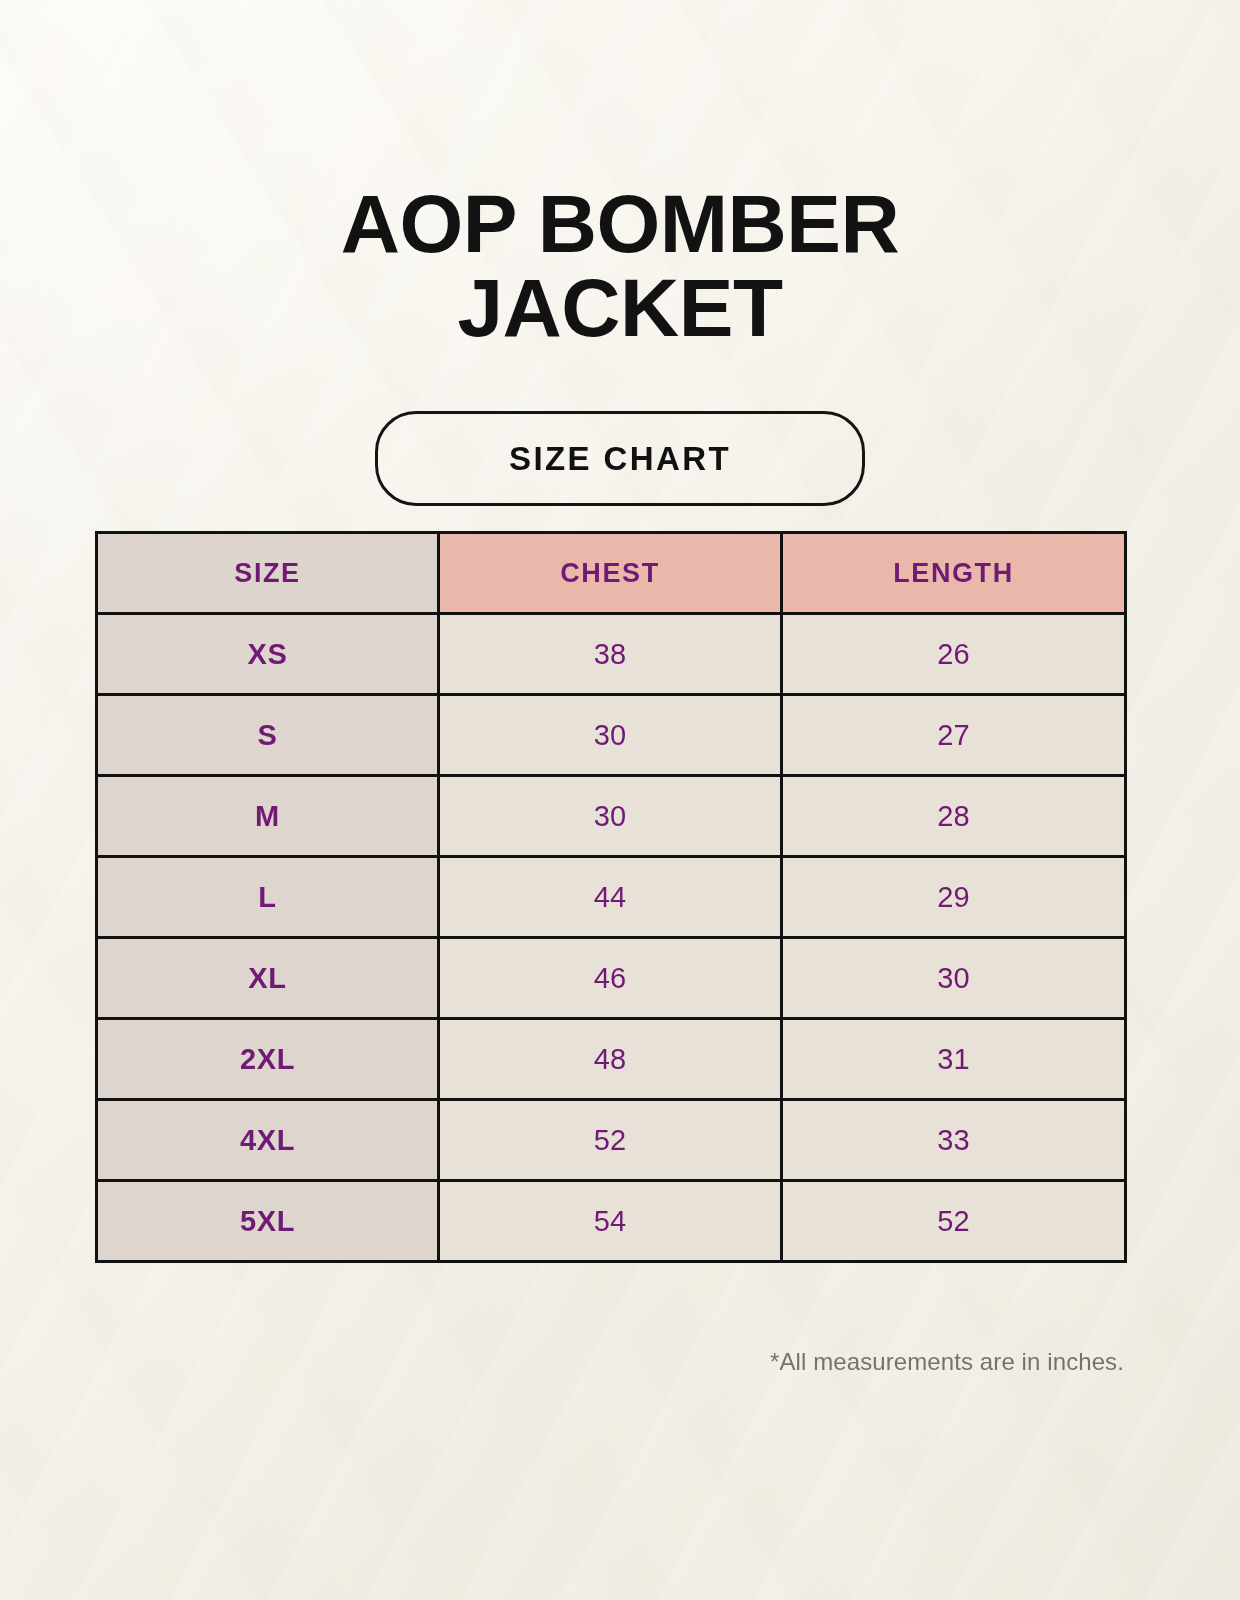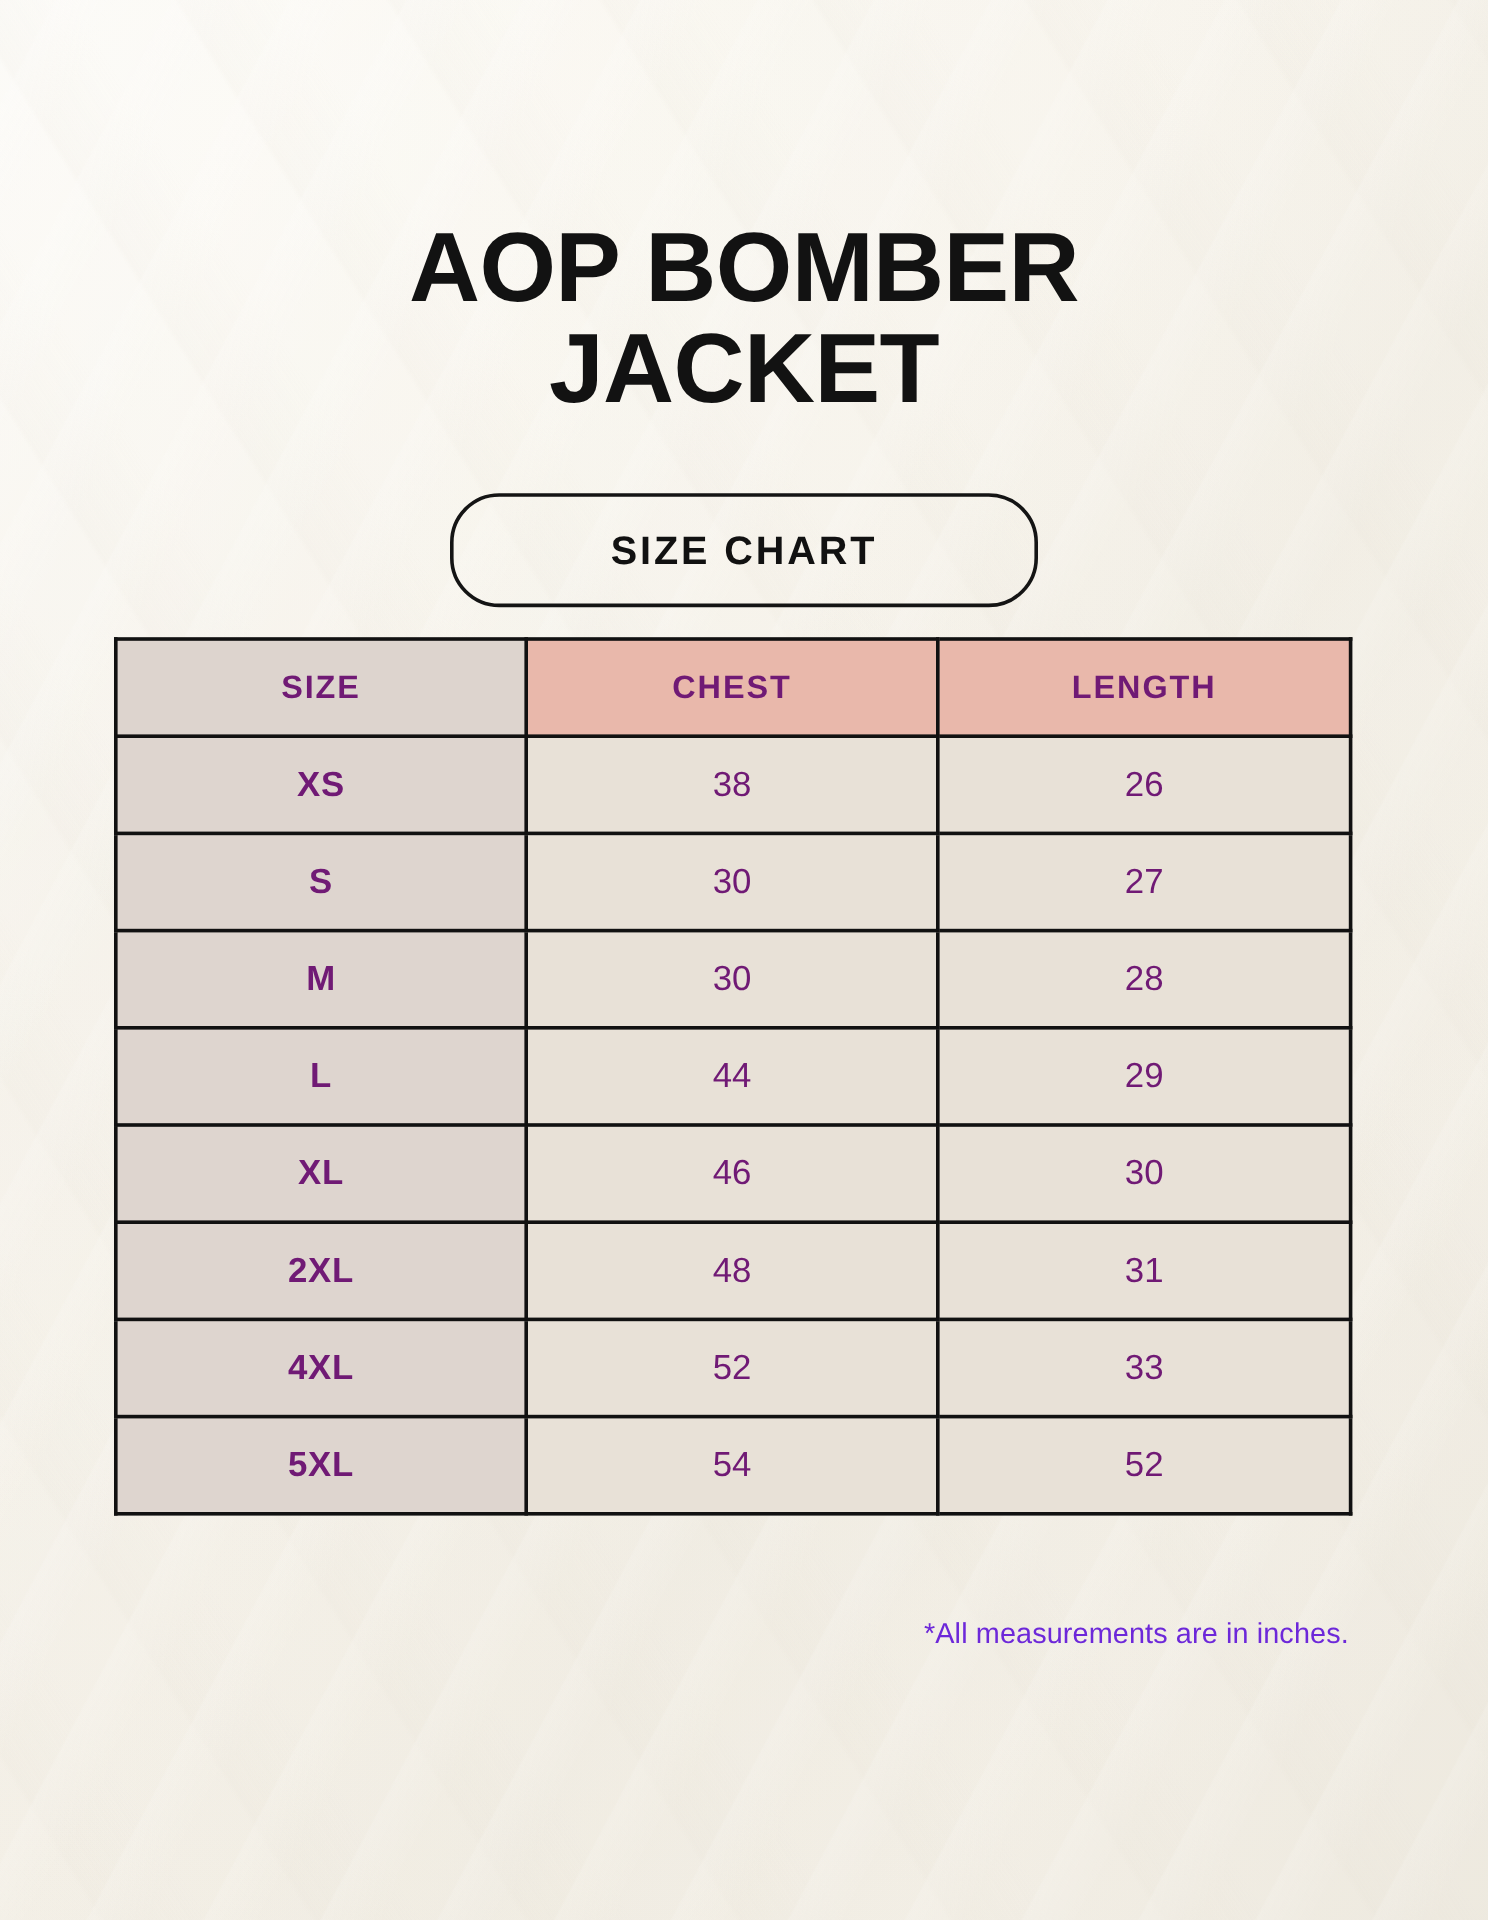--- a/index.html
+++ b/index.html
@@ -153,21 +153,21 @@
 
   
   .footnote {
     position: absolute;
     left: 95px;
     width: 1029px;
     top: 1348px;
     text-align: right;
     font-size: 24px;
     font-weight: 400;
-    color: #6d28d9;
+    color: #737373;
     letter-spacing: 0.1px;
   }
 </style>
 </head>
 <body>
 
 <div id="canvas"></div>
 <div id="texture-overlay"></div>
 
 <div id="page">

